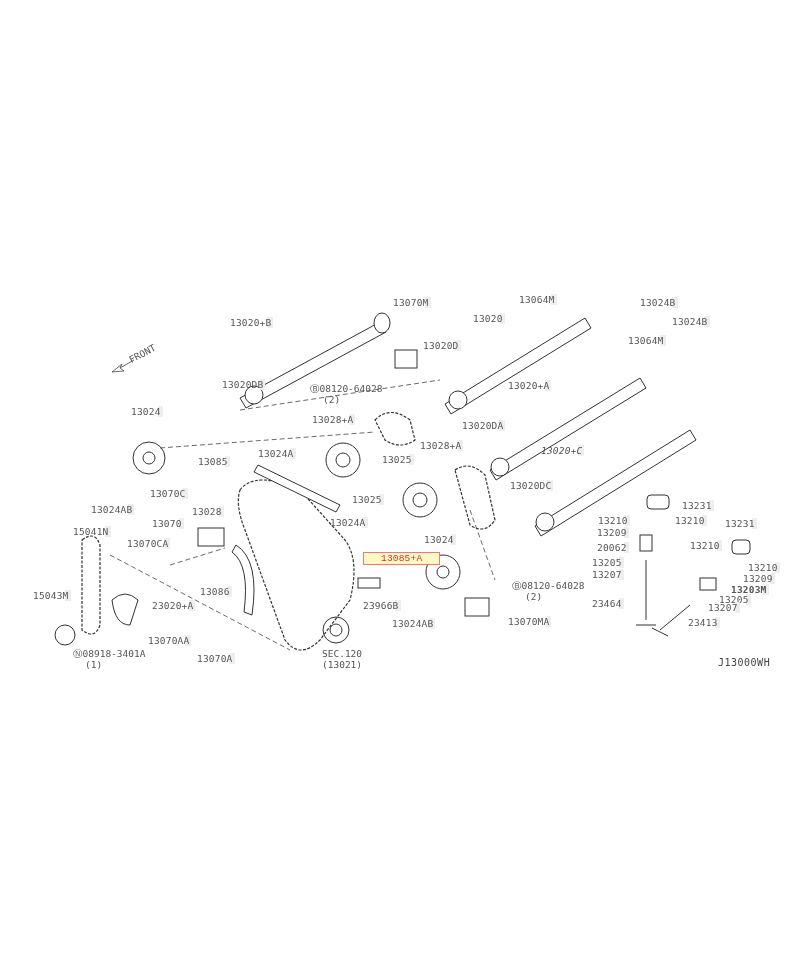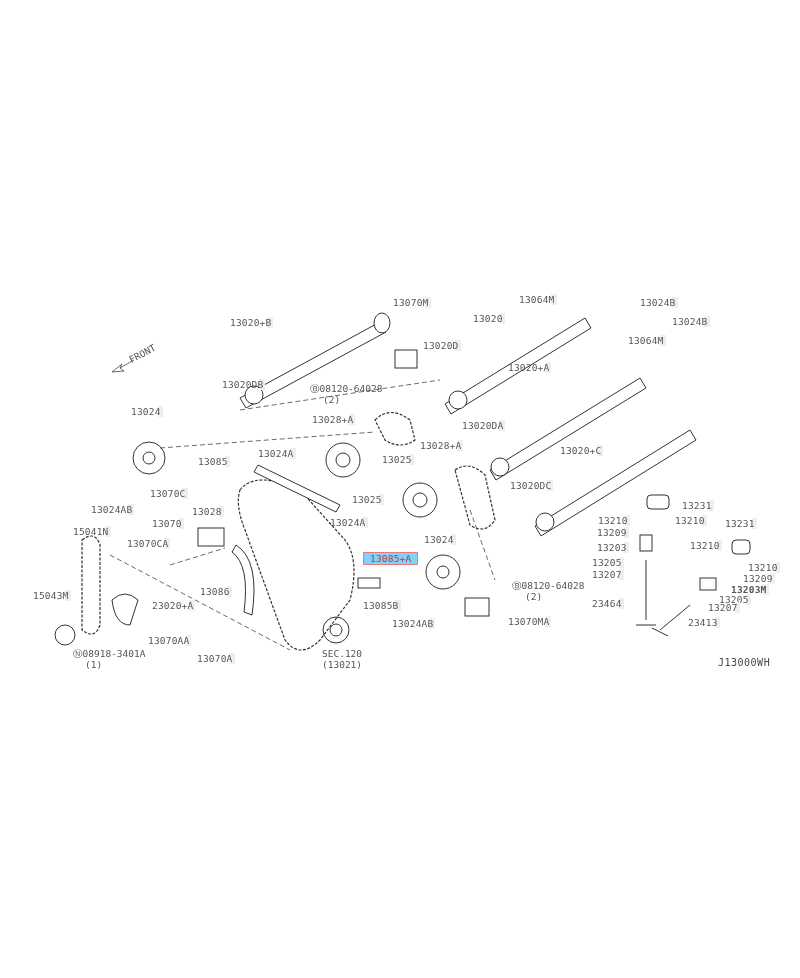--- a/index.html
+++ b/index.html
@@ -1,19 +1,19 @@
 <!DOCTYPE html>
 <html><head>
 <meta charset="utf-8">
 <style>
   html,body{margin:0;padding:0;background:#fff;}
   body{width:800px;height:978px;position:relative;overflow:hidden;font-family:"DejaVu Sans Mono","Liberation Mono",monospace;}
   #diagram{position:absolute;left:0;top:0;width:800px;height:978px;}
   .lbl{position:absolute;font-size:9.5px;color:#555;letter-spacing:0.2px;white-space:nowrap;line-height:11px;background:linear-gradient(to right,transparent 85%,#eee 85%);padding-right:2px;cursor:pointer;}
-  .lbl.hl{border:1px solid #e77;background:#7dd3fc;color:#c33;padding:0 6px;}
+  .lbl.hl{border:1px solid #e77;background:#fef9c3;color:#c33;padding:0 17px;font-family:Liberation Mono, monospace;}
   .note{position:absolute;font-size:9.5px;color:#555;white-space:nowrap;line-height:11px;}
   .code{position:absolute;font-size:10px;color:#444;letter-spacing:0.5px;}
   svg{position:absolute;left:0;top:0;}
   .ln{stroke:#444;stroke-width:0.8;fill:none;}
   .dash{stroke:#444;stroke-width:0.8;fill:none;stroke-dasharray:5 3;}
   .part{stroke:#333;stroke-width:1;fill:#fff;}
   .chain{stroke:#333;stroke-width:1.2;fill:none;stroke-dasharray:3 1.5;}
 </style>
 </head>
 <body>
@@ -98,57 +98,57 @@
   <div id="labels">
       <div class="lbl" style="left: 393px; top: 297px;">13070M</div>
       <div class="lbl" style="left: 519px; top: 294px;">13064M</div>
       <div class="lbl" style="left: 640px; top: 297px;">13024B</div>
       <div class="lbl" style="left: 230px; top: 317px;">13020+B</div>
       <div class="lbl" style="left: 473px; top: 313px;">13020</div>
       <div class="lbl" style="left: 672px; top: 316px;">13024B</div>
       <div class="lbl" style="left: 423px; top: 340px;">13020D</div>
       <div class="lbl" style="left: 628px; top: 335px;">13064M</div>
       <div class="lbl" style="left: 222px; top: 360px; margin-top: 19px;">13020DB</div>
-      <div class="lbl" style="left: 508px; top: 362px;">13020+A</div>
+      <div class="lbl" style="left: 508px; top: 380px;">13020+A</div>
       <div class="lbl" style="left: 312px; top: 414px;">13028+A</div>
       <div class="lbl" style="left: 131px; top: 406px;">13024</div>
       <div class="lbl" style="left: 462px; top: 420px;">13020DA</div>
       <div class="lbl" style="left: 420px; top: 440px;">13028+A</div>
-      <div class="lbl" style="left: 560px; top: 445px;">13020+C</div>
+      <div class="lbl" style="left: 541px; top: 445px; font-style: italic;">13020+C</div>
       <div class="lbl" style="left: 258px; top: 448px;">13024A</div>
       <div class="lbl" style="left: 382px; top: 454px;">13025</div>
       <div class="lbl" style="left: 198px; top: 456px;">13085</div>
       <div class="lbl" style="left: 150px; top: 488px;">13070C</div>
       <div class="lbl" style="left: 352px; top: 494px;">13025</div>
       <div class="lbl" style="left: 510px; top: 480px;">13020DC</div>
       <div class="lbl" style="left: 682px; top: 500px;">13231</div>
       <div class="lbl" style="left: 91px; top: 504px;">13024AB</div>
       <div class="lbl" style="left: 192px; top: 506px;">13028</div>
       <div class="lbl" style="left: 598px; top: 515px;">13210</div>
       <div class="lbl" style="left: 675px; top: 515px;">13210</div>
       <div class="lbl" style="left: 330px; top: 517px;">13024A</div>
       <div class="lbl" style="left: 725px; top: 518px;">13231</div>
       <div class="lbl" style="left: 152px; top: 518px;">13070</div>
       <div class="lbl" style="left: 597px; top: 527px;">13209</div>
       <div class="lbl" style="left: 73px; top: 526px;">15041N</div>
       <div class="lbl" style="left: 424px; top: 534px;">13024</div>
       <div class="lbl" style="left: 127px; top: 538px;">13070CA</div>
-      <div class="lbl" style="left: 597px; top: 542px;">13203</div>
+      <div class="lbl" style="left: 597px; top: 542px;">20062</div>
       <div class="lbl" style="left: 690px; top: 540px;">13210</div>
       <div class="lbl" style="left: 748px; top: 562px;">13210</div>
       <div class="lbl hl" style="left: 363px; top: 552px;">13085+A</div>
       <div class="lbl" style="left: 592px; top: 557px;">13205</div>
       <div class="lbl" style="left: 743px; top: 573px;">13209</div>
       <div class="lbl" style="left: 592px; top: 569px;">13207</div>
       <div class="lbl" style="left: 731px; top: 584px; font-weight: bold;">13203M</div>
       <div class="lbl" style="left: 200px; top: 586px;">13086</div>
       <div class="lbl" style="left: 33px; top: 590px;">15043M</div>
       <div class="lbl" style="left: 719px; top: 594px;">13205</div>
       <div class="lbl" style="left: 152px; top: 600px;">23020+A</div>
-      <div class="lbl" style="left: 363px; top: 600px;">13085B</div>
+      <div class="lbl" style="left: 363px; top: 600px;">23966B</div>
       <div class="lbl" style="left: 592px; top: 598px;">23464</div>
       <div class="lbl" style="left: 708px; top: 602px;">13207</div>
       <div class="lbl" style="left: 392px; top: 618px;">13024AB</div>
       <div class="lbl" style="left: 508px; top: 616px;">13070MA</div>
       <div class="lbl" style="left: 688px; top: 617px;">23413</div>
       <div class="lbl" style="left: 148px; top: 635px;">13070AA</div>
       <div class="lbl" style="left: 197px; top: 653px;">13070A</div>
     </div>
   <div id="notes">
       <div class="note" style="left: 310px; top: 383px;">Ⓑ08120-64028</div>

